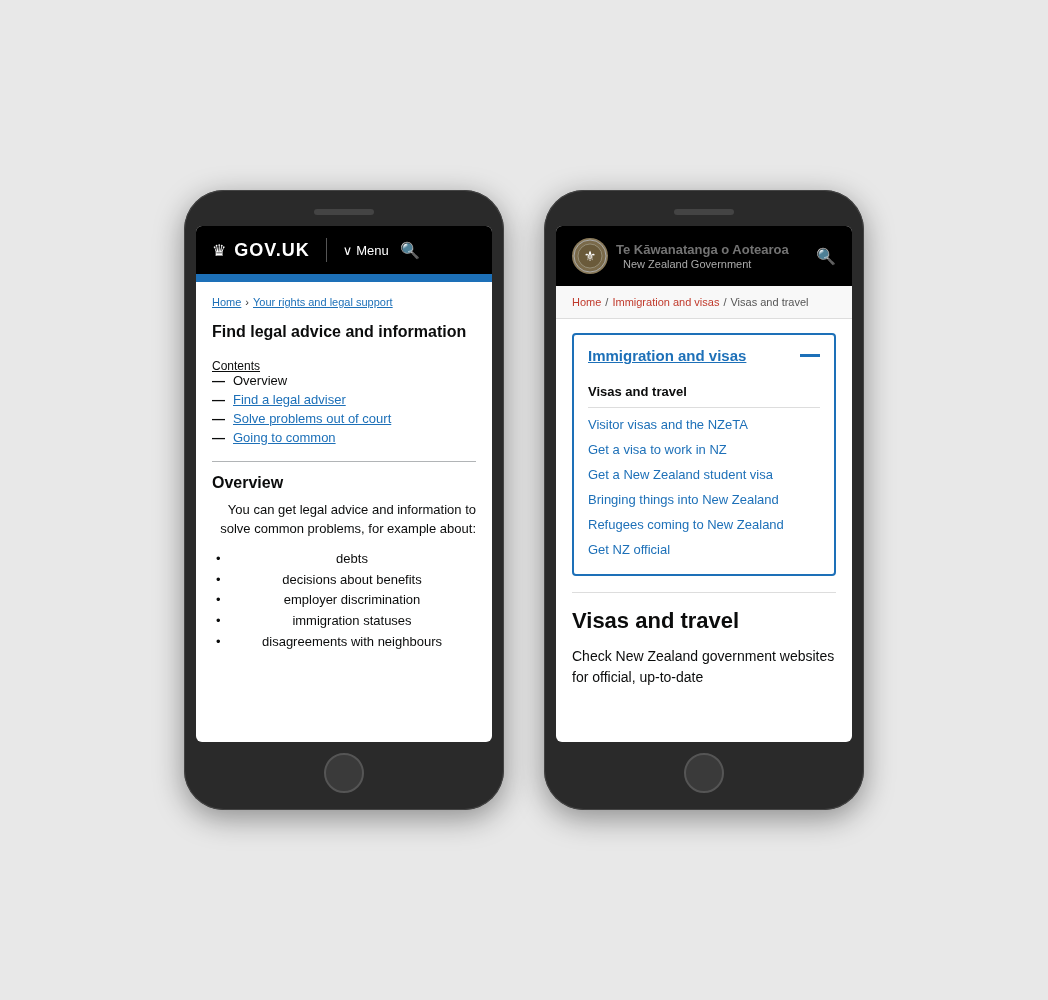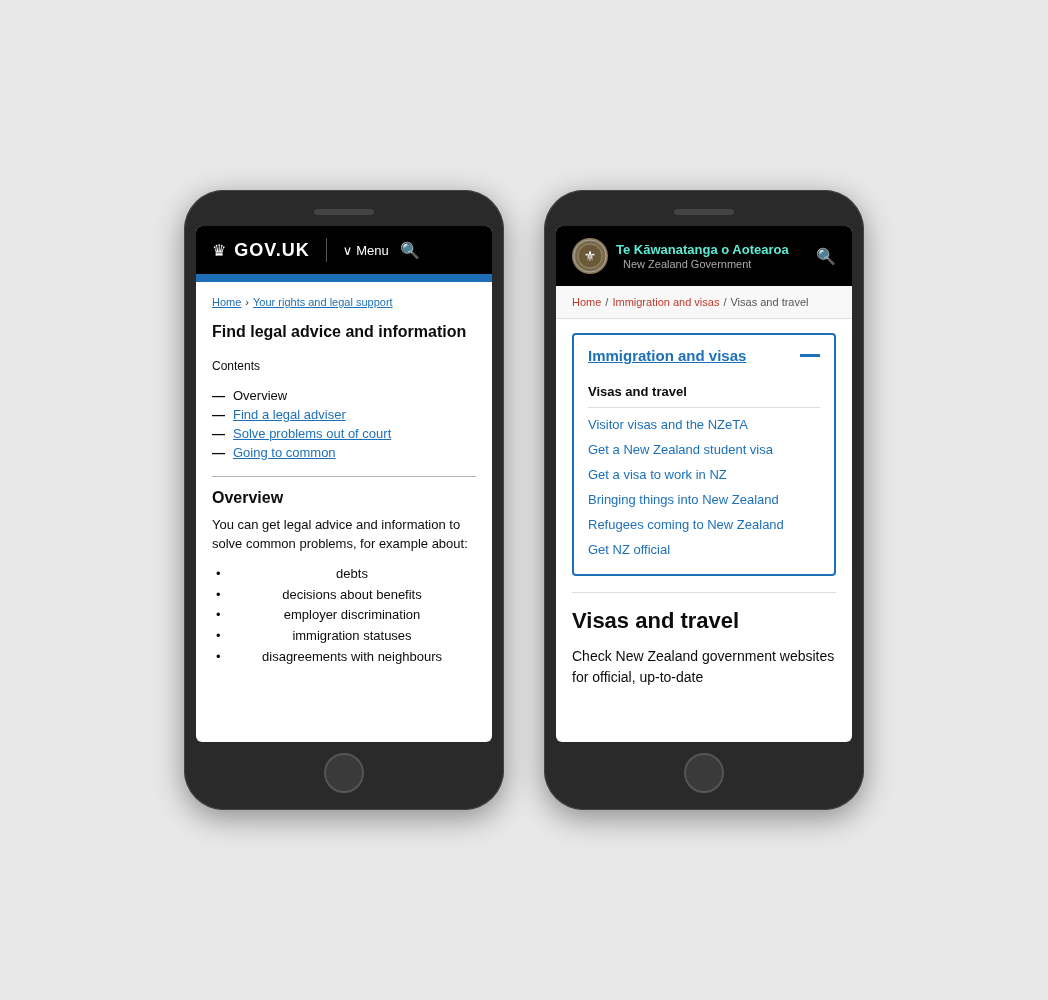--- a/index.html
+++ b/index.html
@@ -138,21 +138,22 @@
     .govuk-page-title {
       font-size: 16px;
       font-weight: bold;
       color: #0b0c0c;
       line-height: 1.3;
       margin-bottom: 16px;
     }
     .govuk-contents-label {
       font-size: 12px;
       color: #0b0c0c;
-      margin-bottom: 15px;
+      margin-bottom: 0;
+      text-decoration: underline;
     }
     .govuk-contents-list {
       list-style: none;
       margin-bottom: 16px;
     }
     .govuk-contents-list li {
       display: flex;
       align-items: flex-start;
       gap: 8px;
       font-size: 13px;
@@ -176,20 +177,21 @@
       font-size: 16px;
       font-weight: bold;
       color: #0b0c0c;
       margin-bottom: 8px;
     }
     .govuk-body-text {
       font-size: 13px;
       color: #0b0c0c;
       line-height: 1.5;
       margin-bottom: 10px;
+      text-align: right;
     }
     .govuk-bullet-list {
       list-style: none;
       padding-left: 4px;
       text-align: center;
     }
     .govuk-bullet-list li {
       font-size: 13px;
       color: #0b0c0c;
       line-height: 1.6;
@@ -223,21 +225,21 @@
       display: flex;
       align-items: center;
       justify-content: center;
       font-size: 18px;
     }
     .nz-title-area {
       display: flex;
       flex-direction: column;
     }
     .nz-title-main {
-      color: #5eead4;
+      color: #737373;
       font-size: 13px;
       font-weight: bold;
       line-height: 1.3;
     }
     .nz-title-sub {
       color: #aaa;
       font-size: 11px;
       padding-left: 7px;
     }
     .nz-search-icon {
@@ -432,22 +434,22 @@
 
         <div class="nz-accordion">
           <div class="nz-accordion-header">
             <span class="nz-accordion-title">Immigration and visas</span>
             <div class="nz-accordion-icon"></div>
           </div>
           <div class="nz-accordion-body">
             <div class="nz-accordion-active">Visas and travel</div>
             <hr class="nz-accordion-divider">
             <a href="#" class="nz-accordion-link">Visitor visas and the NZeTA</a>
+            <a href="#" class="nz-accordion-link">Get a visa to work in NZ</a>
             <a href="#" class="nz-accordion-link">Get a New Zealand student visa</a>
-            <a href="#" class="nz-accordion-link">Get a visa to work in NZ</a>
             <a href="#" class="nz-accordion-link">Bringing things into New Zealand</a>
             <a href="#" class="nz-accordion-link">Refugees coming to New Zealand</a>
             <a href="#" class="nz-accordion-link">Get NZ official</a>
           </div>
         </div>
 
         <hr style="border:none;border-top:1px solid #ddd;margin-bottom:14px;">
 
         <h2 class="nz-section-title">Visas and travel</h2>
         <p class="nz-body-text">Check New Zealand government websites for official, up-to-date</p>

